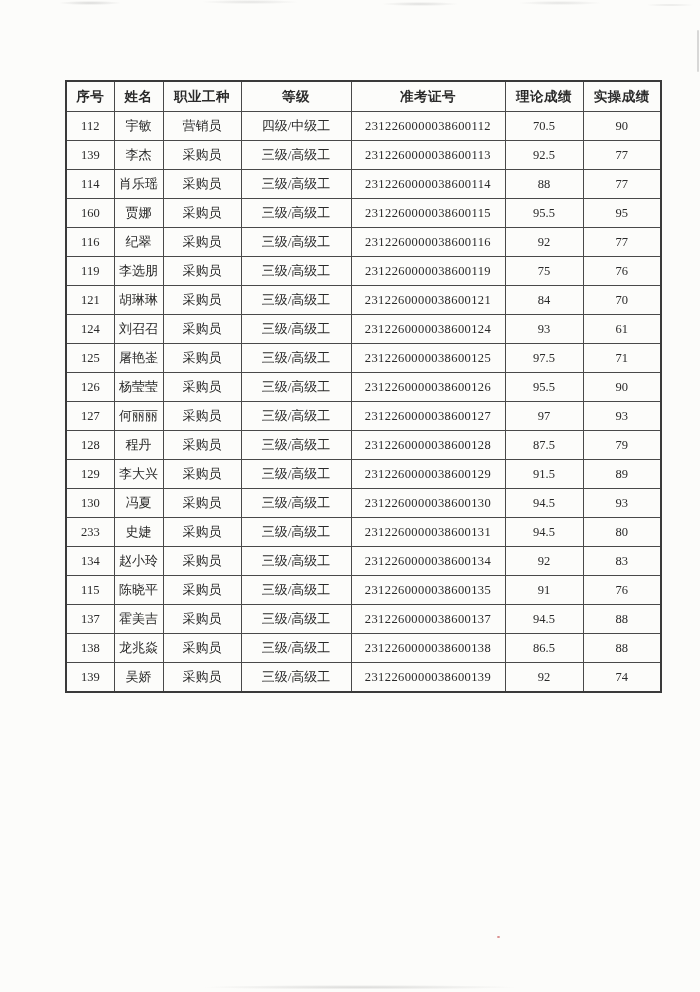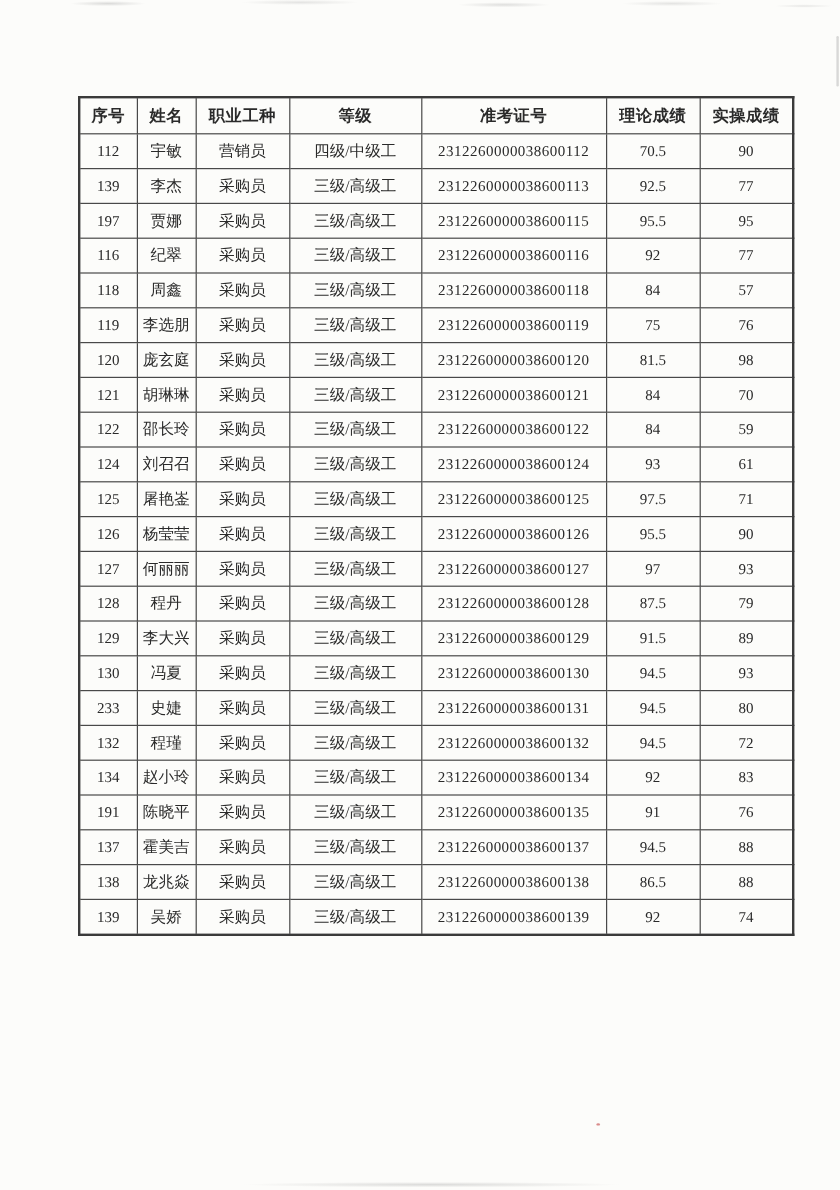--- a/index.html
+++ b/index.html
@@ -132,83 +132,65 @@
         <tr>
           <td class="num-cell">139</td>
           <td>李杰</td>
           <td>采购员</td>
           <td>三级/高级工</td>
           <td class="ticket-cell">2312260000038600113</td>
           <td class="num-cell">92.5</td>
           <td class="num-cell">77</td>
         </tr>
         <tr>
-          <td class="num-cell">197</td>
+          <td class="num-cell">114</td>
+          <td>肖乐瑶</td>
+          <td>采购员</td>
+          <td>三级/高级工</td>
+          <td class="ticket-cell">2312260000038600114</td>
+          <td class="num-cell">88</td>
+          <td class="num-cell">77</td>
+        </tr>
+        <tr>
+          <td class="num-cell">160</td>
           <td>贾娜</td>
           <td>采购员</td>
           <td>三级/高级工</td>
           <td class="ticket-cell">2312260000038600115</td>
           <td class="num-cell">95.5</td>
           <td class="num-cell">95</td>
         </tr>
         <tr>
           <td class="num-cell">116</td>
           <td>纪翠</td>
           <td>采购员</td>
           <td>三级/高级工</td>
           <td class="ticket-cell">2312260000038600116</td>
           <td class="num-cell">92</td>
           <td class="num-cell">77</td>
         </tr>
         <tr>
-          <td class="num-cell">118</td>
-          <td>周鑫</td>
-          <td>采购员</td>
-          <td>三级/高级工</td>
-          <td class="ticket-cell">2312260000038600118</td>
-          <td class="num-cell">84</td>
-          <td class="num-cell">57</td>
-        </tr>
-        <tr>
           <td class="num-cell">119</td>
           <td>李选朋</td>
           <td>采购员</td>
           <td>三级/高级工</td>
           <td class="ticket-cell">2312260000038600119</td>
           <td class="num-cell">75</td>
           <td class="num-cell">76</td>
         </tr>
         <tr>
-          <td class="num-cell">120</td>
-          <td>庞玄庭</td>
-          <td>采购员</td>
-          <td>三级/高级工</td>
-          <td class="ticket-cell">2312260000038600120</td>
-          <td class="num-cell">81.5</td>
-          <td class="num-cell">98</td>
-        </tr>
-        <tr>
           <td class="num-cell">121</td>
           <td>胡琳琳</td>
           <td>采购员</td>
           <td>三级/高级工</td>
           <td class="ticket-cell">2312260000038600121</td>
           <td class="num-cell">84</td>
           <td class="num-cell">70</td>
         </tr>
         <tr>
-          <td class="num-cell">122</td>
-          <td>邵长玲</td>
-          <td>采购员</td>
-          <td>三级/高级工</td>
-          <td class="ticket-cell">2312260000038600122</td>
-          <td class="num-cell">84</td>
-          <td class="num-cell">59</td>
-        </tr>
-        <tr>
           <td class="num-cell">124</td>
           <td>刘召召</td>
           <td>采购员</td>
           <td>三级/高级工</td>
           <td class="ticket-cell">2312260000038600124</td>
           <td class="num-cell">93</td>
           <td class="num-cell">61</td>
         </tr>
         <tr>
           <td class="num-cell">125</td>
@@ -267,39 +249,30 @@
         <tr>
           <td class="num-cell">233</td>
           <td>史婕</td>
           <td>采购员</td>
           <td>三级/高级工</td>
           <td class="ticket-cell">2312260000038600131</td>
           <td class="num-cell">94.5</td>
           <td class="num-cell">80</td>
         </tr>
         <tr>
-          <td class="num-cell">132</td>
-          <td>程瑾</td>
-          <td>采购员</td>
-          <td>三级/高级工</td>
-          <td class="ticket-cell">2312260000038600132</td>
-          <td class="num-cell">94.5</td>
-          <td class="num-cell">72</td>
-        </tr>
-        <tr>
           <td class="num-cell">134</td>
           <td>赵小玲</td>
           <td>采购员</td>
           <td>三级/高级工</td>
           <td class="ticket-cell">2312260000038600134</td>
           <td class="num-cell">92</td>
           <td class="num-cell">83</td>
         </tr>
         <tr>
-          <td class="num-cell">191</td>
+          <td class="num-cell">115</td>
           <td>陈晓平</td>
           <td>采购员</td>
           <td>三级/高级工</td>
           <td class="ticket-cell">2312260000038600135</td>
           <td class="num-cell">91</td>
           <td class="num-cell">76</td>
         </tr>
         <tr>
           <td class="num-cell">137</td>
           <td>霍美吉</td>

